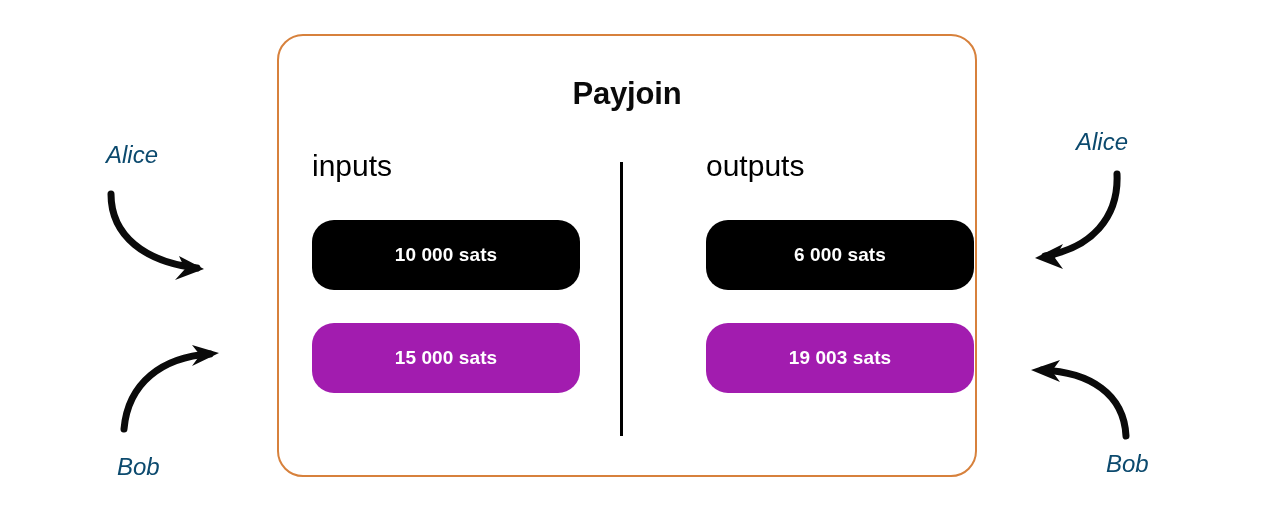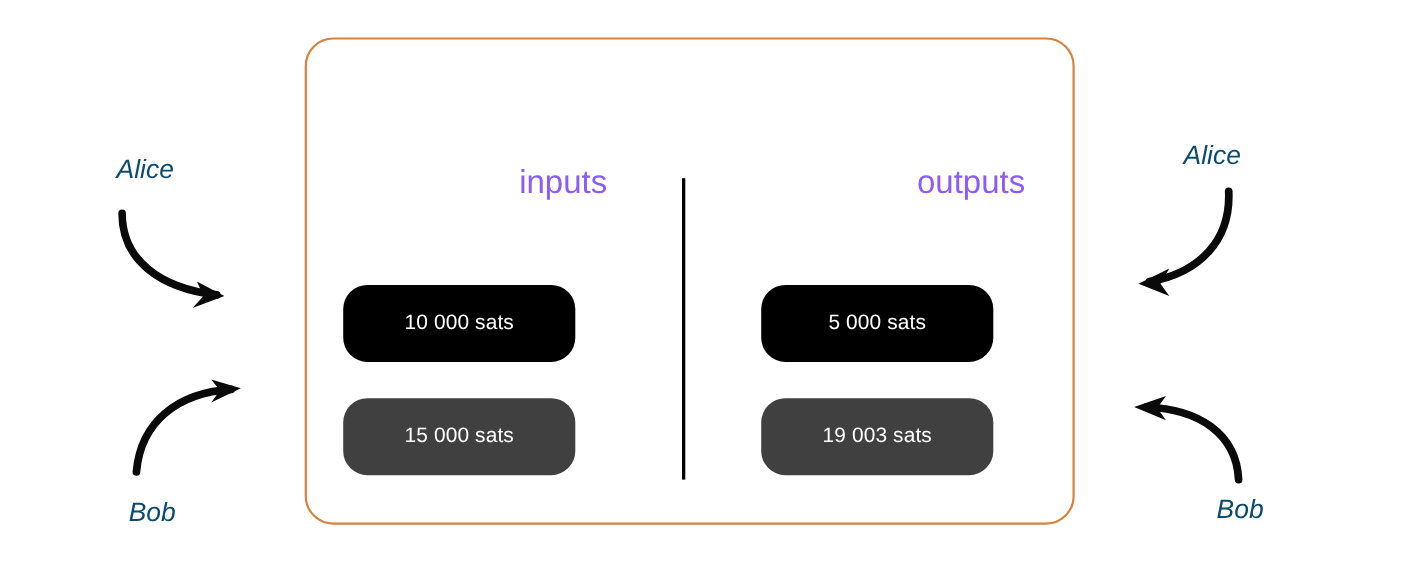--- a/index.html
+++ b/index.html
@@ -47,51 +47,50 @@
     letter-spacing: -0.2px;
   }
 
   
   .column {
     position: absolute;
     top: 115px;
     width: 240px;
   }
   .column.inputs  { left: 33px; }
-  .column.outputs { left: 413px; }
+  .column.outputs { left: 427px; }
 
   .column-label {
-    text-align: right;
+    text-align: left;
     font-size: 30px;
     font-weight: 400;
-    color: #8b5cf6;
+    color: #000000;
     line-height: 1;
     margin-bottom: 0;
   }
 
   .amount-box {
     position: absolute;
     left: 0;
-    width: 211px;
+    width: 268px;
     height: 70px;
     border-radius: 22px;
     display: flex;
     align-items: center;
     justify-content: center;
     font-size: 19px;
-    font-weight: normal;
+    font-weight: bold;
     color: #ffffff;
     letter-spacing: 0.1px;
     box-sizing: border-box;
-    margin-top: 39px;
   }
   .amount-box.first  { top: 69px; }
   .amount-box.second { top: 172px; }
   .amount-box.black  { background: #000000; }
-  .amount-box.orange { background: #404040; }
+  .amount-box.orange { background: #a21caf; }
 
   
   .divider {
     position: absolute;
     left: 341px;
     top: 126px;
     width: 3px;
     height: 274px;
     background: #000000;
   }
@@ -142,29 +141,30 @@
   </svg>
 
   <div class="actor-label right-bob">Bob</div>
   <svg class="arrow-svg right-bob" viewBox="0 0 120 80">
     <path d="M106,76 C104,34 70,12 22,10" fill="none" stroke="#0a0a0a" stroke-width="7" stroke-linecap="round"></path>
     <path d="M11,10 L40,0 L32,11 L40,22 Z" fill="#0a0a0a"></path>
   </svg>
 
   <div class="payjoin-card">
 
+    <div class="card-title">Payjoin</div>
 
     <div class="divider"></div>
 
     <div class="column inputs">
       <div class="column-label">inputs</div>
       <div class="amount-box first black">10 000 sats</div>
       <div class="amount-box second orange">15 000 sats</div>
     </div>
 
     <div class="column outputs">
       <div class="column-label">outputs</div>
-      <div class="amount-box first black">5 000 sats</div>
+      <div class="amount-box first black">6 000 sats</div>
       <div class="amount-box second orange">19 003 sats</div>
     </div>
 
   </div>
 </div>
 
 </body></html>

